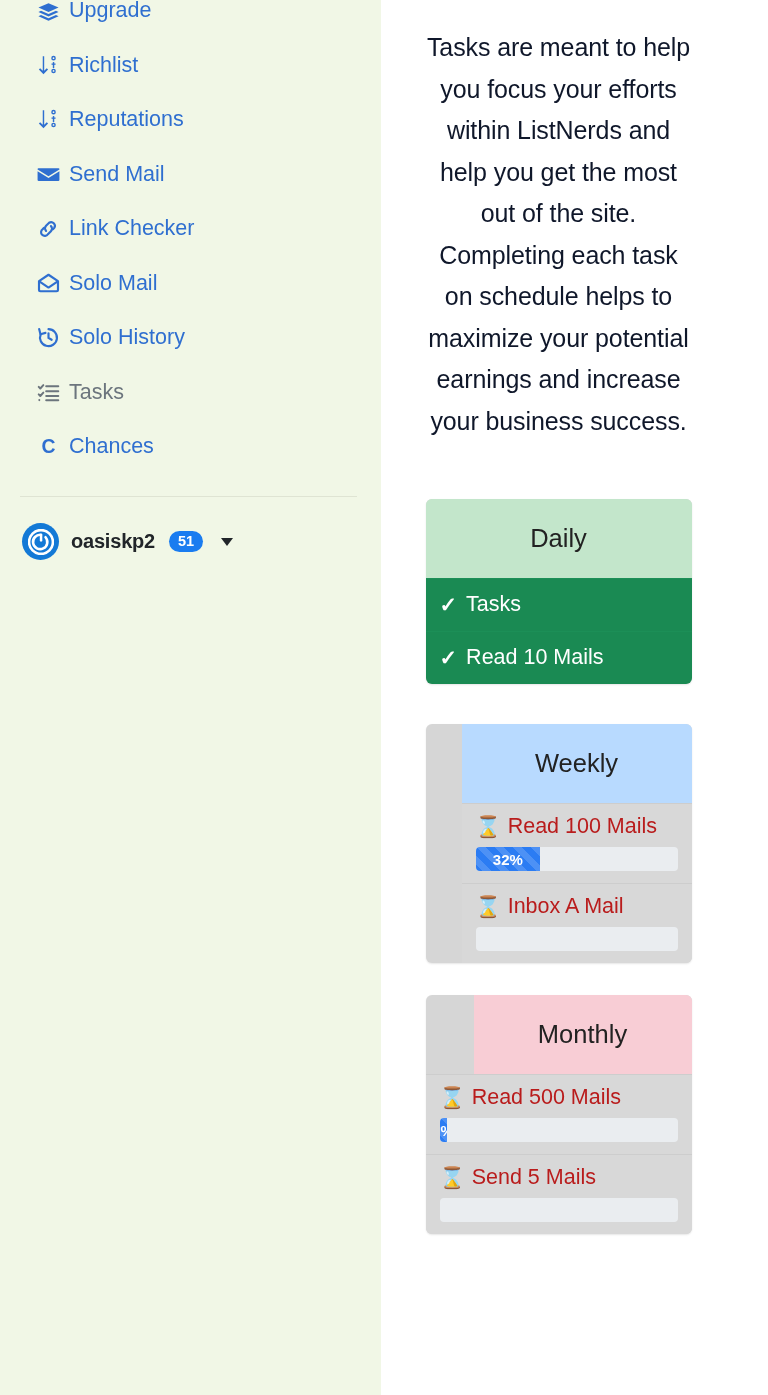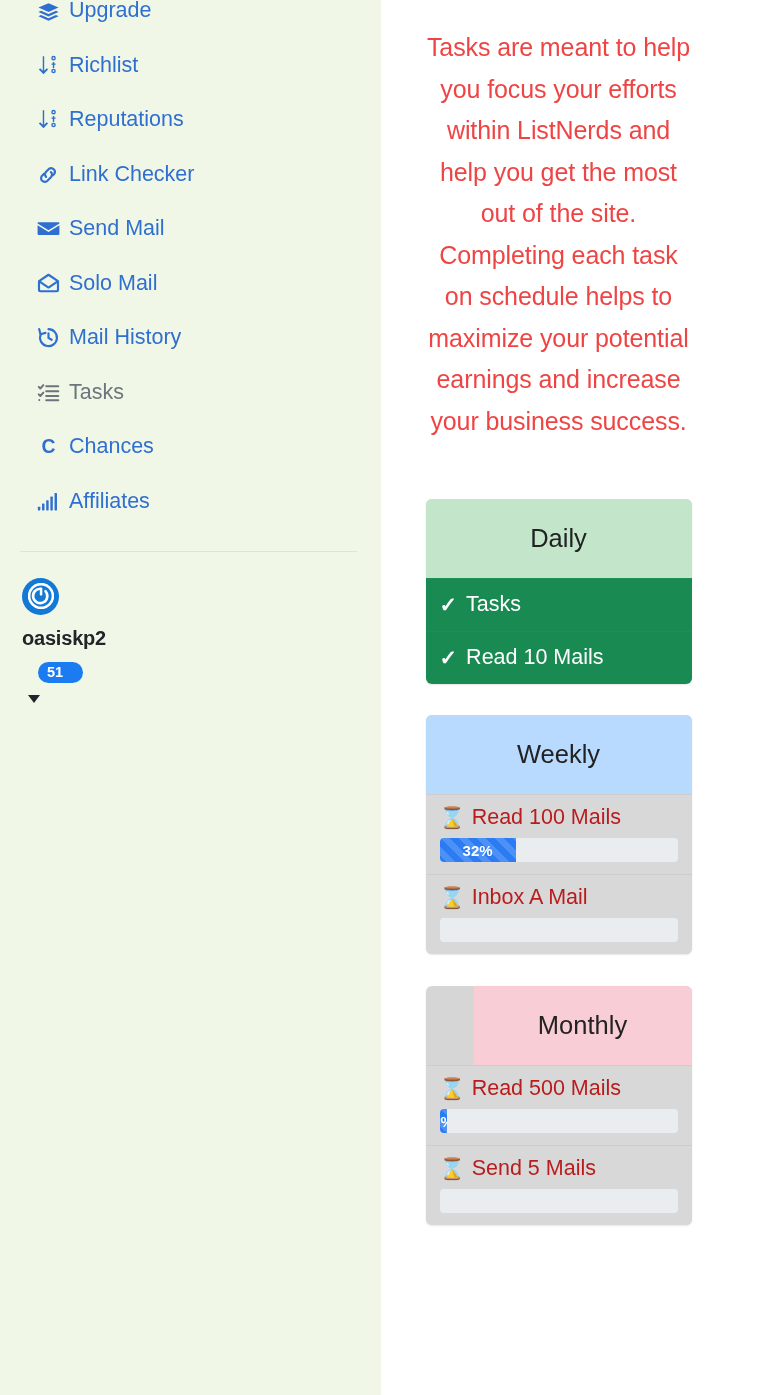--- a/index.html
+++ b/index.html
@@ -62,26 +62,25 @@
   .nav-label { font-size: 21.5px; }
 
   .divider {
     height: 1px;
     background: #dfe4d3;
     margin: 22px 24px 0 20px;
   }
 
   .user-row {
     display: flex;
-    align-items: flex-start;
+    align-items: center;
     gap: 12px;
     padding-left: 22px;
     margin-top: 26px;
     cursor: pointer;
-    flex-direction: column;
   }
   .avatar {
     width: 37px;
     height: 37px;
     flex: 0 0 37px;
     border-radius: 50%;
     background: #1379d6;
     display: flex;
     align-items: center;
     justify-content: center;
@@ -91,23 +90,23 @@
     font-weight: bold;
     color: #212529;
     letter-spacing: -0.2px;
   }
   .badge {
     background: #1a7cf0;
     color: #ffffff;
     font-size: 14.5px;
     font-weight: bold;
     border-radius: 11px;
-    padding: 3px 20px 4px 9px;
+    padding: 3px 9px 4px 9px;
     line-height: 1;
-    margin-left: 16px;
+    margin-left: 2px;
   }
   .caret {
     width: 0; height: 0;
     border-left: 6.5px solid transparent;
     border-right: 6.5px solid transparent;
     border-top: 8px solid #212529;
     margin-left: 6px;
   }
 
   
@@ -116,39 +115,39 @@
     height: 1395px;
     background: #ffffff;
     box-sizing: border-box;
     padding: 0;
     position: relative;
   }
   .intro {
     width: 266px;
     margin: 0 auto;
     padding-top: 27px;
-    color: #ef4444;
+    color: #0f172a;
     font-size: 25px;
     line-height: 41.5px;
     text-align: center;
     letter-spacing: -0.1px;
   }
 
   .cards {
     width: 266px;
     margin: 0 auto;
   }
   .card {
     border-radius: 6px;
     overflow: hidden;
     box-shadow: 0 1px 2px rgba(0,0,0,0.10);
     background: #d6d6d6;
   }
   .card-daily { margin-top: 57px; }
-  .card-weekly { margin-top: 31px; }
+  .card-weekly { margin-top: 40px; padding-left: 36px; }
   .card-monthly { margin-top: 32px; }
 
   .card-header {
     height: 79px;
     display: flex;
     align-items: center;
     justify-content: center;
     font-size: 25.5px;
     color: #222;
   }
@@ -256,85 +255,73 @@
               <path d="M11.5 1.3a1.6 1.6 0 1 0 0 3.2 1.6 1.6 0 0 0 0-3.2zm0 1a.6.6 0 1 1 0 1.2.6.6 0 0 1 0-1.2z"></path>
               <path d="M11.5 10.2a1.6 1.6 0 1 0 0 3.2 1.6 1.6 0 0 0 0-3.2zm0 1a.6.6 0 1 1 0 1.2.6.6 0 0 1 0-1.2z"></path>
               <path d="M11 5.6h1v4.2h-1z"></path>
               <path d="M10.1 6.6h2.8v.9h-2.8z"></path>
             </svg>
           </span>
           <span class="nav-label">Reputations</span>
         </li>
         <li class="nav-item">
           <span class="nav-icon">
+            <svg width="23" height="23" viewBox="0 0 16 16" fill="#2f6fd0">
+              <path d="M1 3.6h14a.6.6 0 0 1 .6.6v.3L8 9.3.4 4.5v-.3a.6.6 0 0 1 .6-.6z"></path>
+              <path d="M.4 5.8 8 10.5l7.6-4.7v6a.8.8 0 0 1-.8.8H1.2a.8.8 0 0 1-.8-.8v-6z"></path>
+            </svg>
+          </span>
+          <span class="nav-label">Send Mail</span>
+        </li>
+        <li class="nav-item">
+          <span class="nav-icon">
             <svg width="23" height="23" viewBox="0 0 16 16" fill="none" stroke="#2f6fd0" stroke-width="1.5" stroke-linecap="round">
               <path d="M6.3 9.7a2.6 2.6 0 0 1 0-3.6l2.1-2.1a2.6 2.6 0 0 1 3.6 3.6l-.9.9"></path>
               <path d="M9.7 6.3a2.6 2.6 0 0 1 0 3.6l-2.1 2.1a2.6 2.6 0 1 1-3.6-3.6l.9-.9"></path>
             </svg>
           </span>
           <span class="nav-label">Link Checker</span>
-        </li>
-        <li class="nav-item">
-          <span class="nav-icon">
-            <svg width="23" height="23" viewBox="0 0 16 16" fill="#2f6fd0">
-              <path d="M1 3.6h14a.6.6 0 0 1 .6.6v.3L8 9.3.4 4.5v-.3a.6.6 0 0 1 .6-.6z"></path>
-              <path d="M.4 5.8 8 10.5l7.6-4.7v6a.8.8 0 0 1-.8.8H1.2a.8.8 0 0 1-.8-.8v-6z"></path>
-            </svg>
-          </span>
-          <span class="nav-label">Send Mail</span>
         </li>
         <li class="nav-item">
           <span class="nav-icon">
             <svg width="23" height="23" viewBox="0 0 16 16" fill="none" stroke="#2f6fd0" stroke-width="1.5" stroke-linejoin="round">
               <path d="M1.4 6.3 8 1.9l6.6 4.4v6.1a1 1 0 0 1-1 1H2.4a1 1 0 0 1-1-1V6.3z"></path>
               <path d="M1.6 6.5 8 10.8l6.4-4.3"></path>
             </svg>
           </span>
           <span class="nav-label">Solo Mail</span>
         </li>
         <li class="nav-item">
           <span class="nav-icon">
             <svg width="23" height="23" viewBox="0 0 16 16" fill="none" stroke="#2f6fd0" stroke-width="1.5" stroke-linecap="round">
               <path d="M8 2.2a5.9 5.9 0 1 1-5.4 3.5"></path>
               <path d="M1.5 2.1l.9 3.6 3.5-.9" stroke-linejoin="round"></path>
               <path d="M8 5.1v3.2l2.2 1.3"></path>
             </svg>
           </span>
-          <span class="nav-label">Mail History</span>
+          <span class="nav-label">Solo History</span>
         </li>
         <li class="nav-item active">
           <span class="nav-icon">
             <svg width="23" height="23" viewBox="0 0 16 16" fill="none" stroke="#6c757d" stroke-width="1.4" stroke-linecap="round" stroke-linejoin="round">
               <path d="M1.2 4.1 2.3 5.2 4.4 2.9"></path>
               <path d="M1.2 9.3 2.3 10.4 4.4 8.1"></path>
               <path d="M1.6 13.3h.02"></path>
               <path d="M6.4 3.7h8.4M6.4 7.1h8.4M6.4 10.5h8.4M6.4 13.4h8.4"></path>
             </svg>
           </span>
           <span class="nav-label">Tasks</span>
         </li>
         <li class="nav-item">
           <span class="nav-icon">
             <svg width="23" height="23" viewBox="0 0 16 16">
               <text x="8" y="12.4" text-anchor="middle" font-family="Liberation Sans, sans-serif" font-size="13.5" font-weight="bold" fill="#2f6fd0">C</text>
             </svg>
           </span>
           <span class="nav-label">Chances</span>
-        </li>
-        <li class="nav-item">
-          <span class="nav-icon">
-            <svg width="23" height="23" viewBox="0 0 16 16" fill="#2f6fd0">
-              <rect x="0.6" y="11.6" width="1.7" height="2.6" rx=".4"></rect>
-              <rect x="3.5" y="9.4" width="1.7" height="4.8" rx=".4"></rect>
-              <rect x="6.4" y="7.1" width="1.7" height="7.1" rx=".4"></rect>
-              <rect x="9.3" y="4.6" width="1.7" height="9.6" rx=".4"></rect>
-              <rect x="12.2" y="2.1" width="1.7" height="12.1" rx=".4"></rect>
-            </svg>
-          </span>
-          <span class="nav-label">Affiliates</span>
         </li>
       </ul>
 
     <div class="divider"></div>
 
     <div class="user-row">
       <span class="avatar">
         <svg width="26" height="26" viewBox="0 0 24 24" aria-hidden="true">
           <circle cx="12" cy="12" r="11" fill="none" stroke="#ffffff" stroke-width="2.4"></circle>
           <path d="M12 5.4 A6.6 6.6 0 1 0 16.2 7.6" fill="none" stroke="#ffffff" stroke-width="2.4" stroke-linecap="round"></path>

